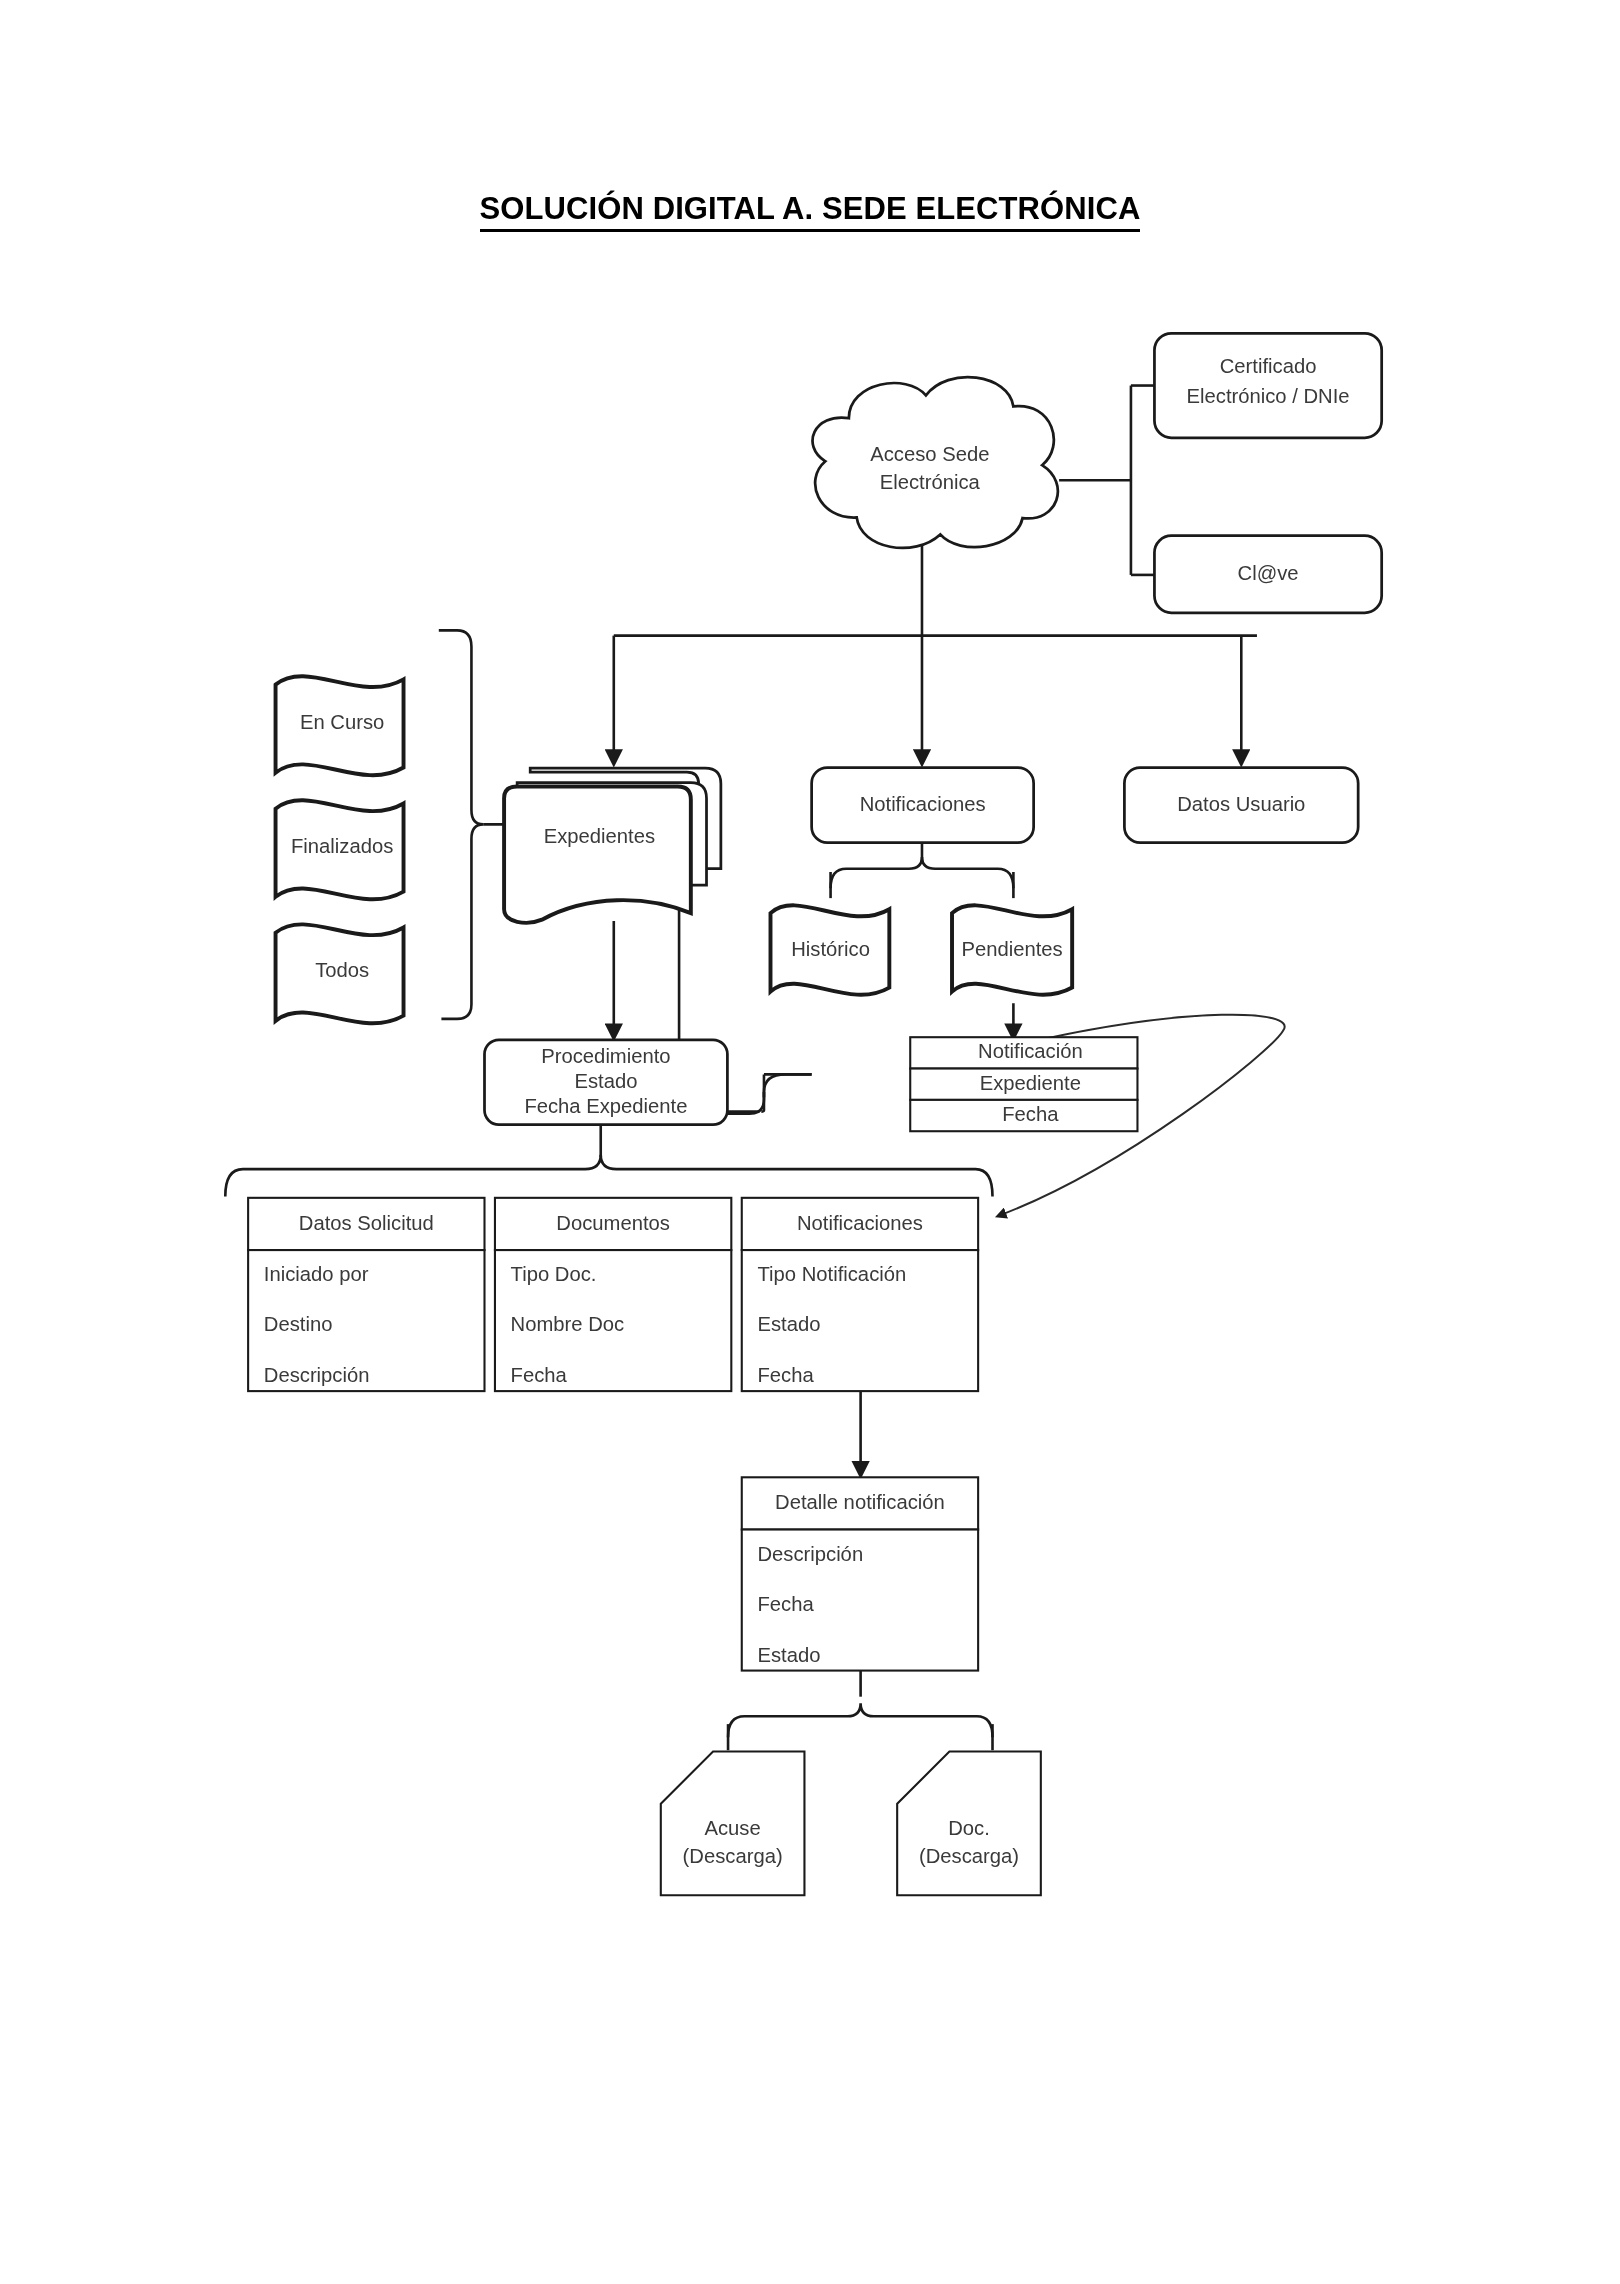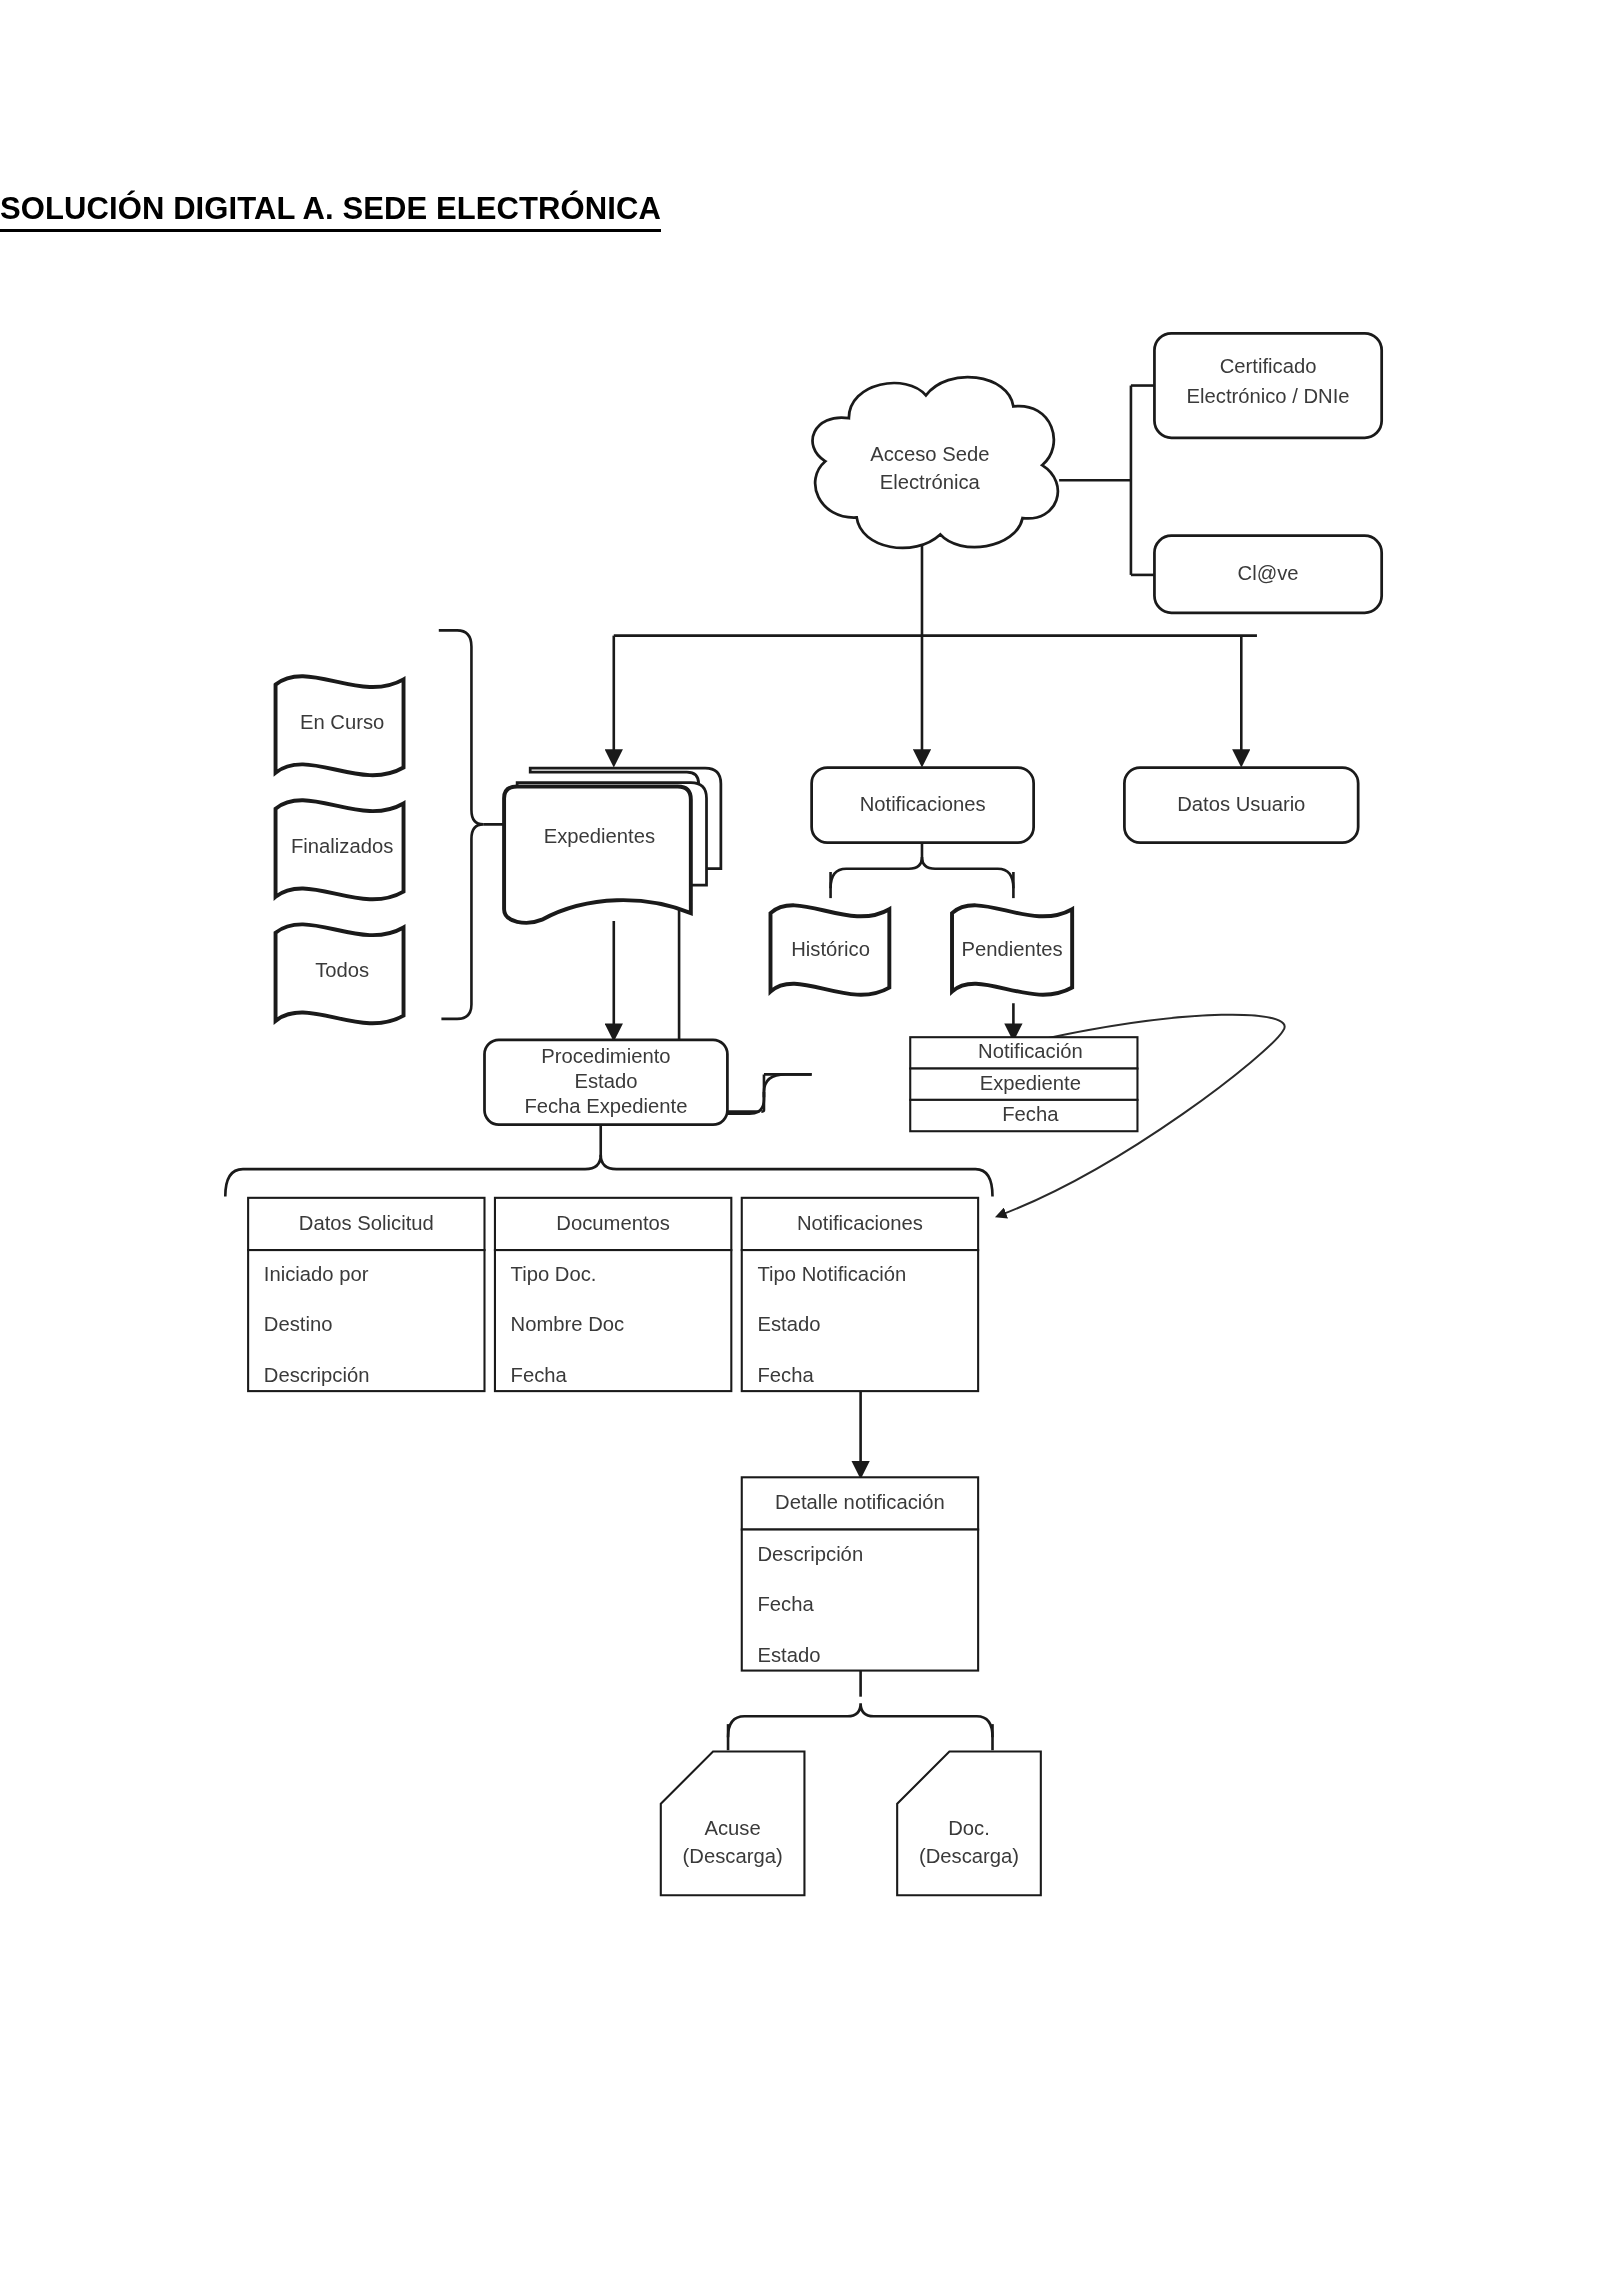--- a/index.html
+++ b/index.html
@@ -12,21 +12,21 @@
   }
   #page{
     position:relative;
     width:1620px;height:2284px;
     background:#fff;
   }
   #title{
     position:absolute;
     left:0;top:191px;
     width:1620px;
-    text-align:left;
+    text-align:center;
     font-size:31px;
     font-weight:bold;
     letter-spacing:0.1px;
   }
   #title span{
     border-bottom:3.3px solid #000;
     padding-bottom:2px;
     display:inline-block;
   }
   svg#diagram{

